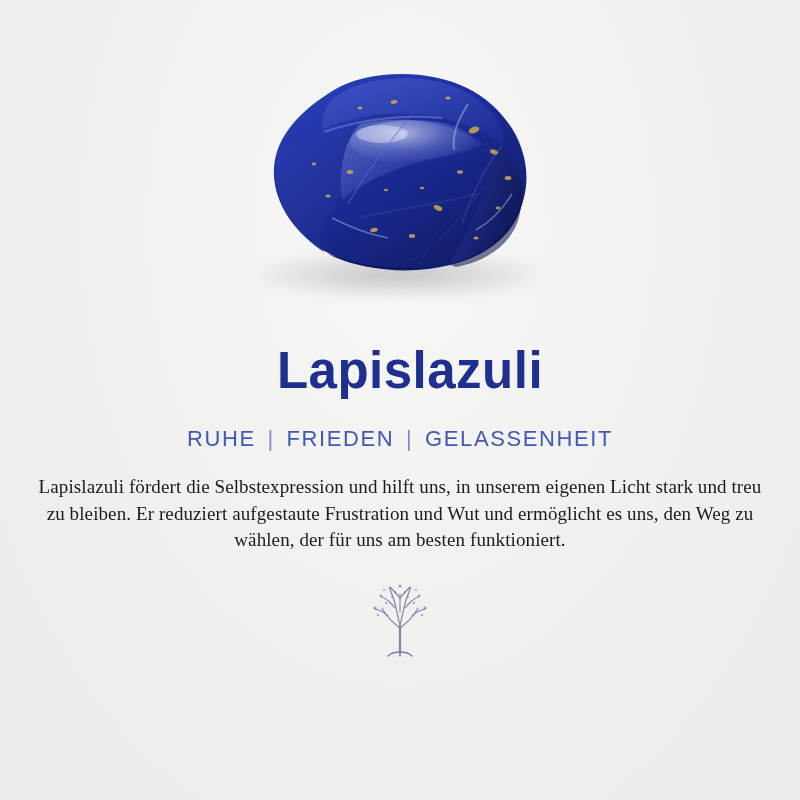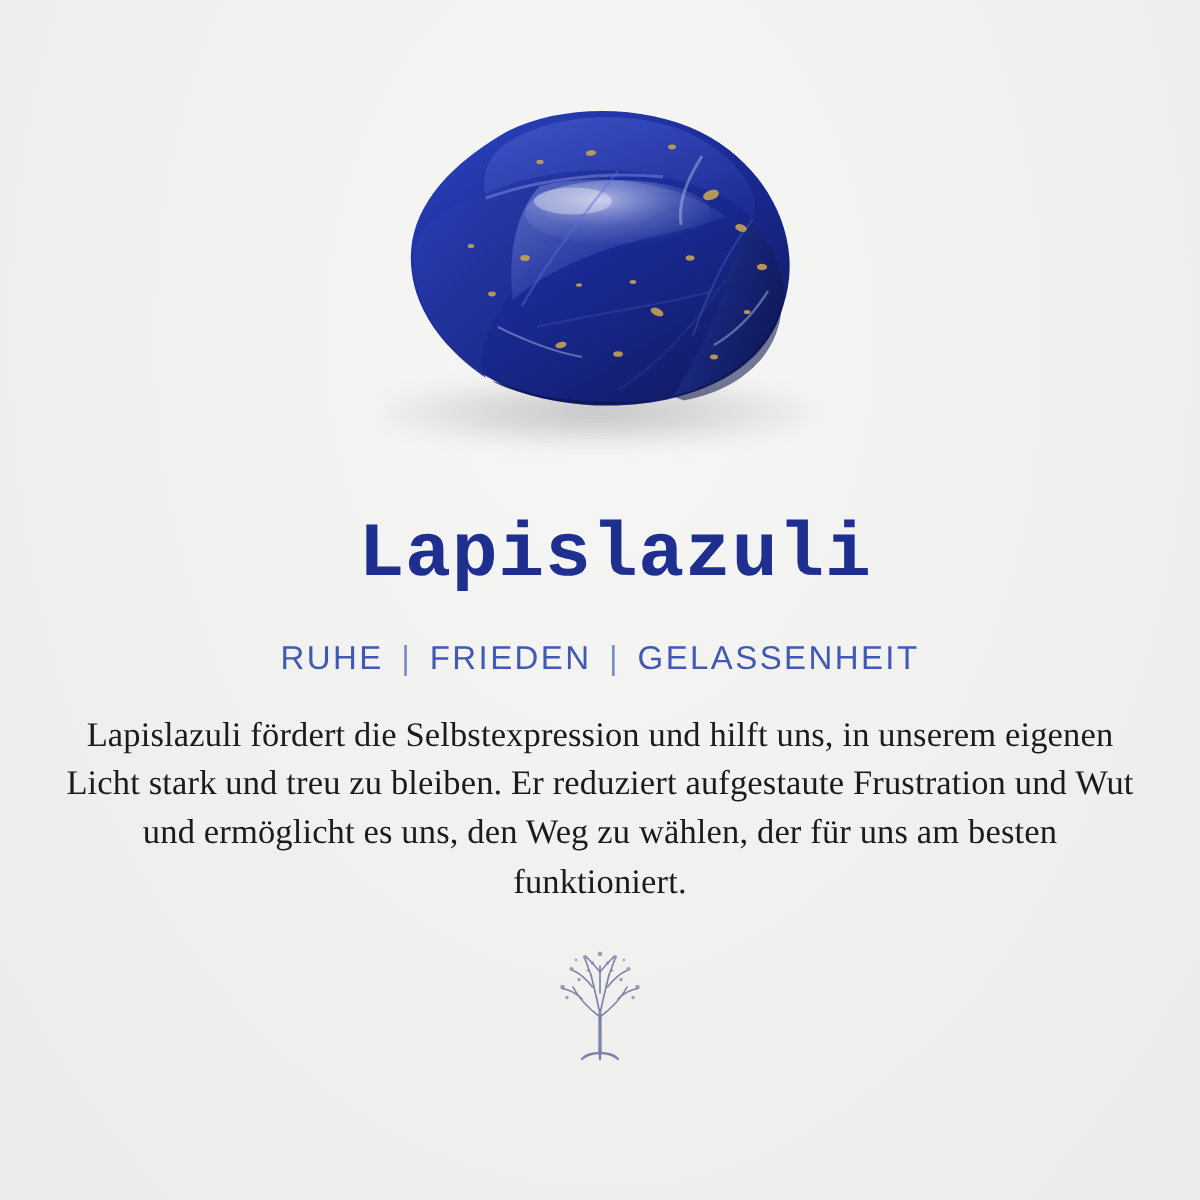--- a/index.html
+++ b/index.html
@@ -50,42 +50,42 @@
   .stone svg { display: block; }
 
   
   .title {
     margin-top: 14px;
     font-size: 51px;
     line-height: 1.05;
     font-weight: 700;
     color: #1f2f8f;
     letter-spacing: 0.5px;
-    font-family: Liberation Mono, monospace;
+    font-family: Liberation Sans, sans-serif;
     text-align: center;
     margin-left: 20px;
   }
   .keywords {
     margin-top: 28px;
     font-family: "Liberation Sans", sans-serif;
     font-size: 22px;
     letter-spacing: 1.6px;
     color: #4158b5;
     text-align: center;
   }
   .keywords .sep {
     color: #7b8ccd;
     padding: 0 4px;
   }
   .description {
     margin-top: 22px;
     width: 730px;
     text-align: center;
     font-family: "Liberation Serif", serif;
-    font-size: 23px;
+    font-size: 19px;
     line-height: 1.42;
     color: #1b1b1b;
     letter-spacing: 0.1px;
   }
 
   
   .logo {
     margin-top: 28px;
     width: 76px;
     height: 78px;

